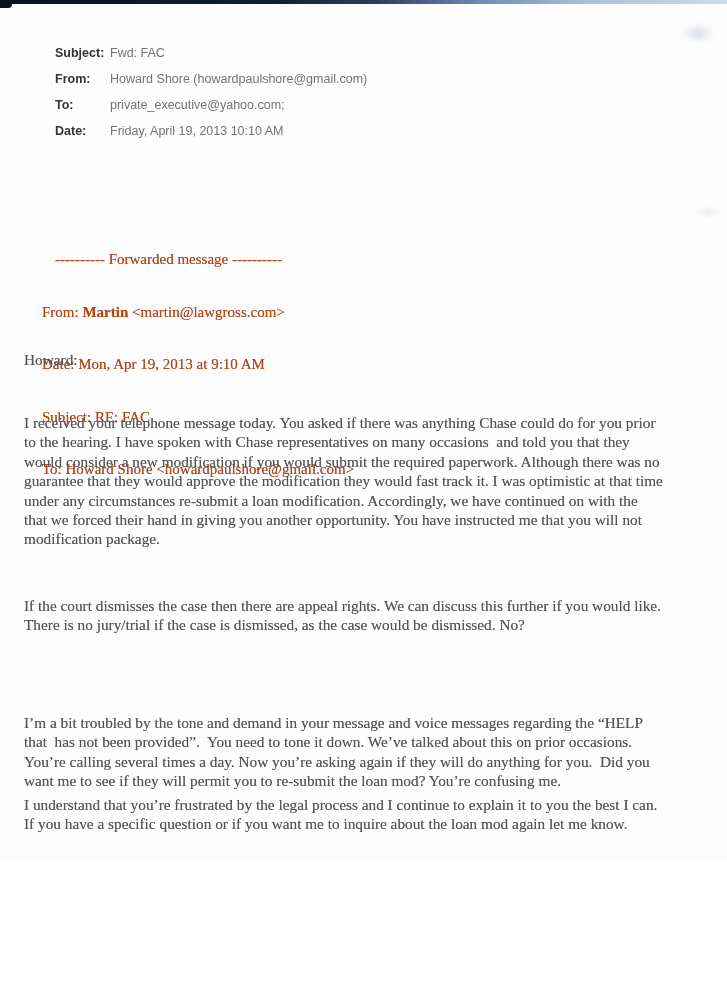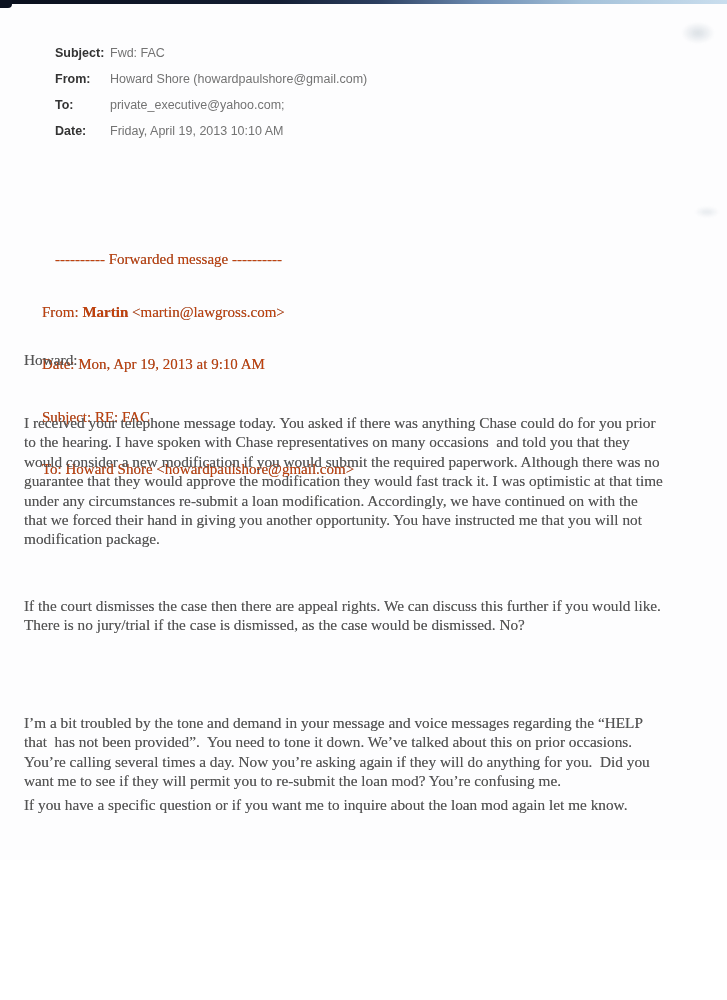--- a/index.html
+++ b/index.html
@@ -159,20 +159,21 @@
   </div>
 
   <div class="body-text paragraph-3">
     <div class="line">I’m a bit troubled by the tone and demand in your message and voice messages regarding the “HELP</div>
     <div class="line">that  has not been provided”.  You need to tone it down. We’ve talked about this on prior occasions.</div>
     <div class="line">You’re calling several times a day. Now you’re asking again if they will do anything for you.  Did you</div>
     <div class="line">want me to see if they will permit you to re-submit the loan mod? You’re confusing me.</div>
   </div>
 
   <div class="body-text paragraph-4">
+    <div class="line">I understand that you’re frustrated by the legal process and I continue to explain it to you the best I can.</div>
     <div class="line">If you have a specific question or if you want me to inquire about the loan mod again let me know.</div>
   </div>
 
   <div class="body-text signature">
     <div class="line">Martin Shore</div>
   </div>
 
 </div>
 
 </body></html>

